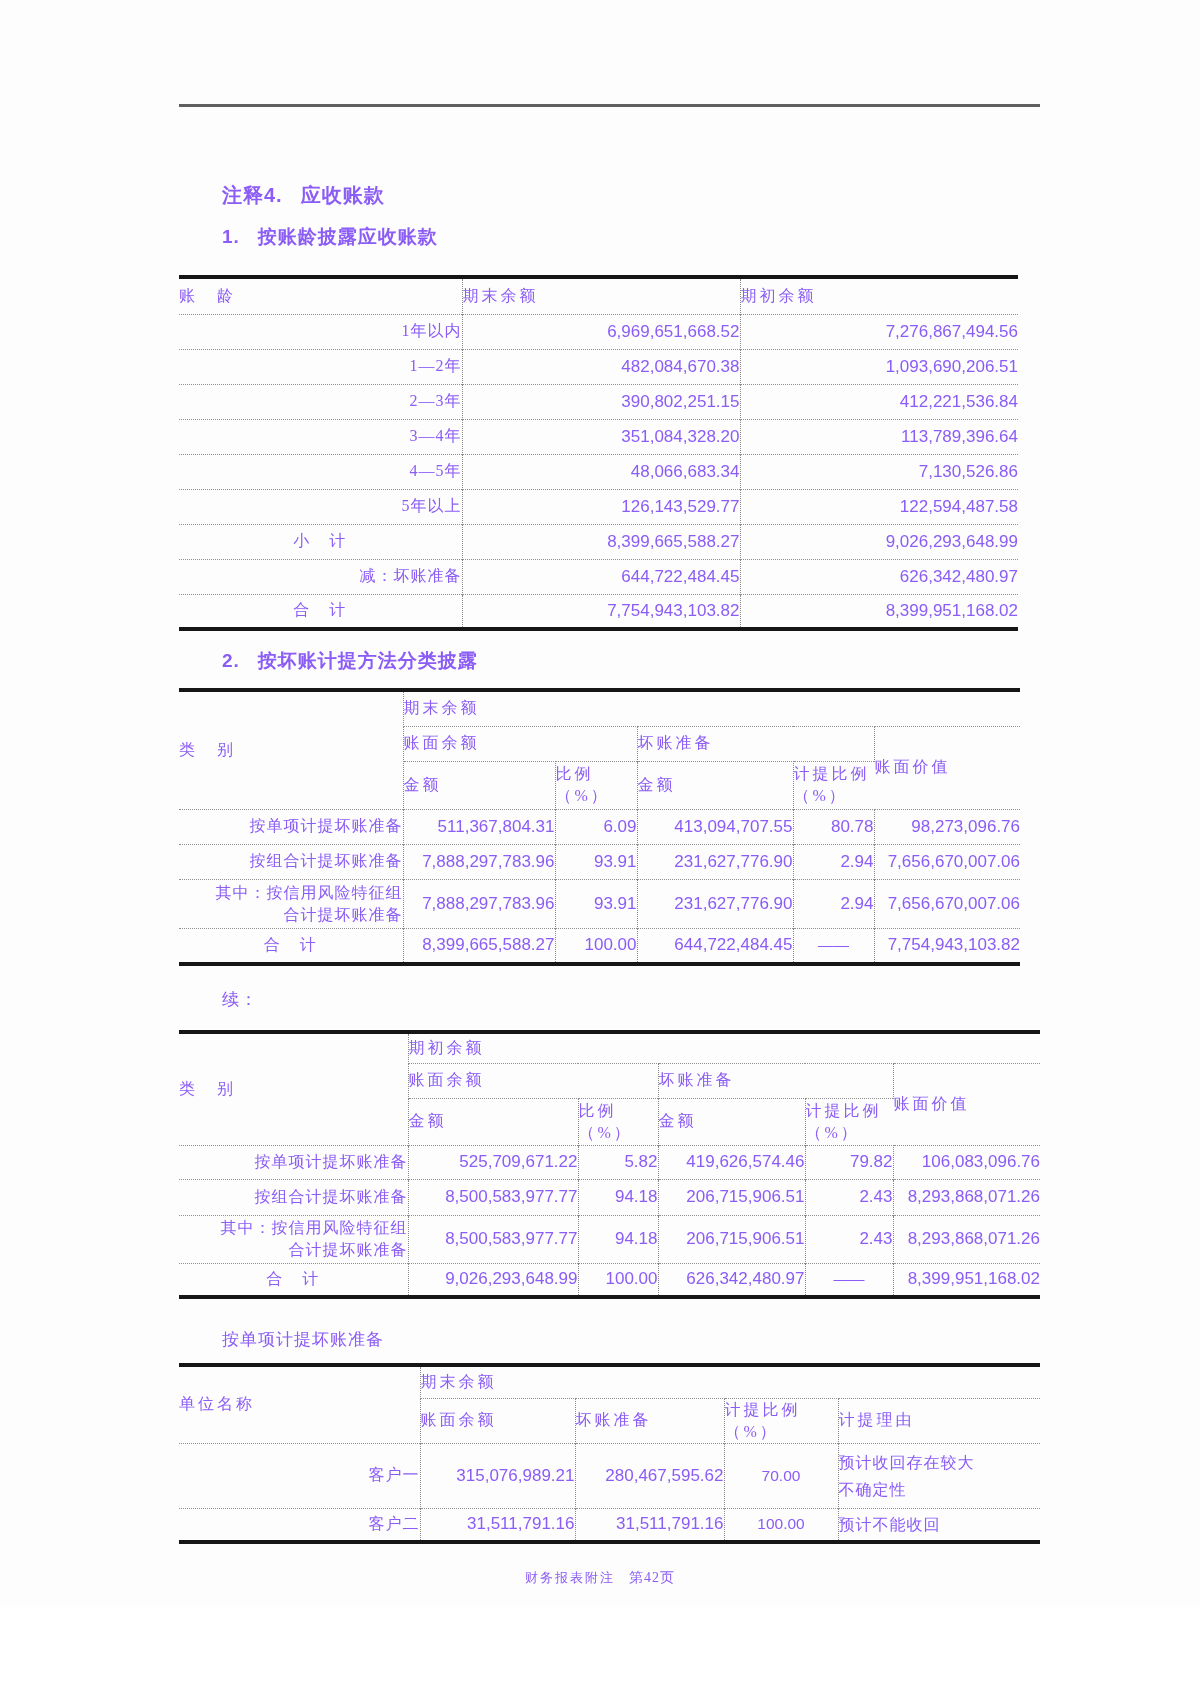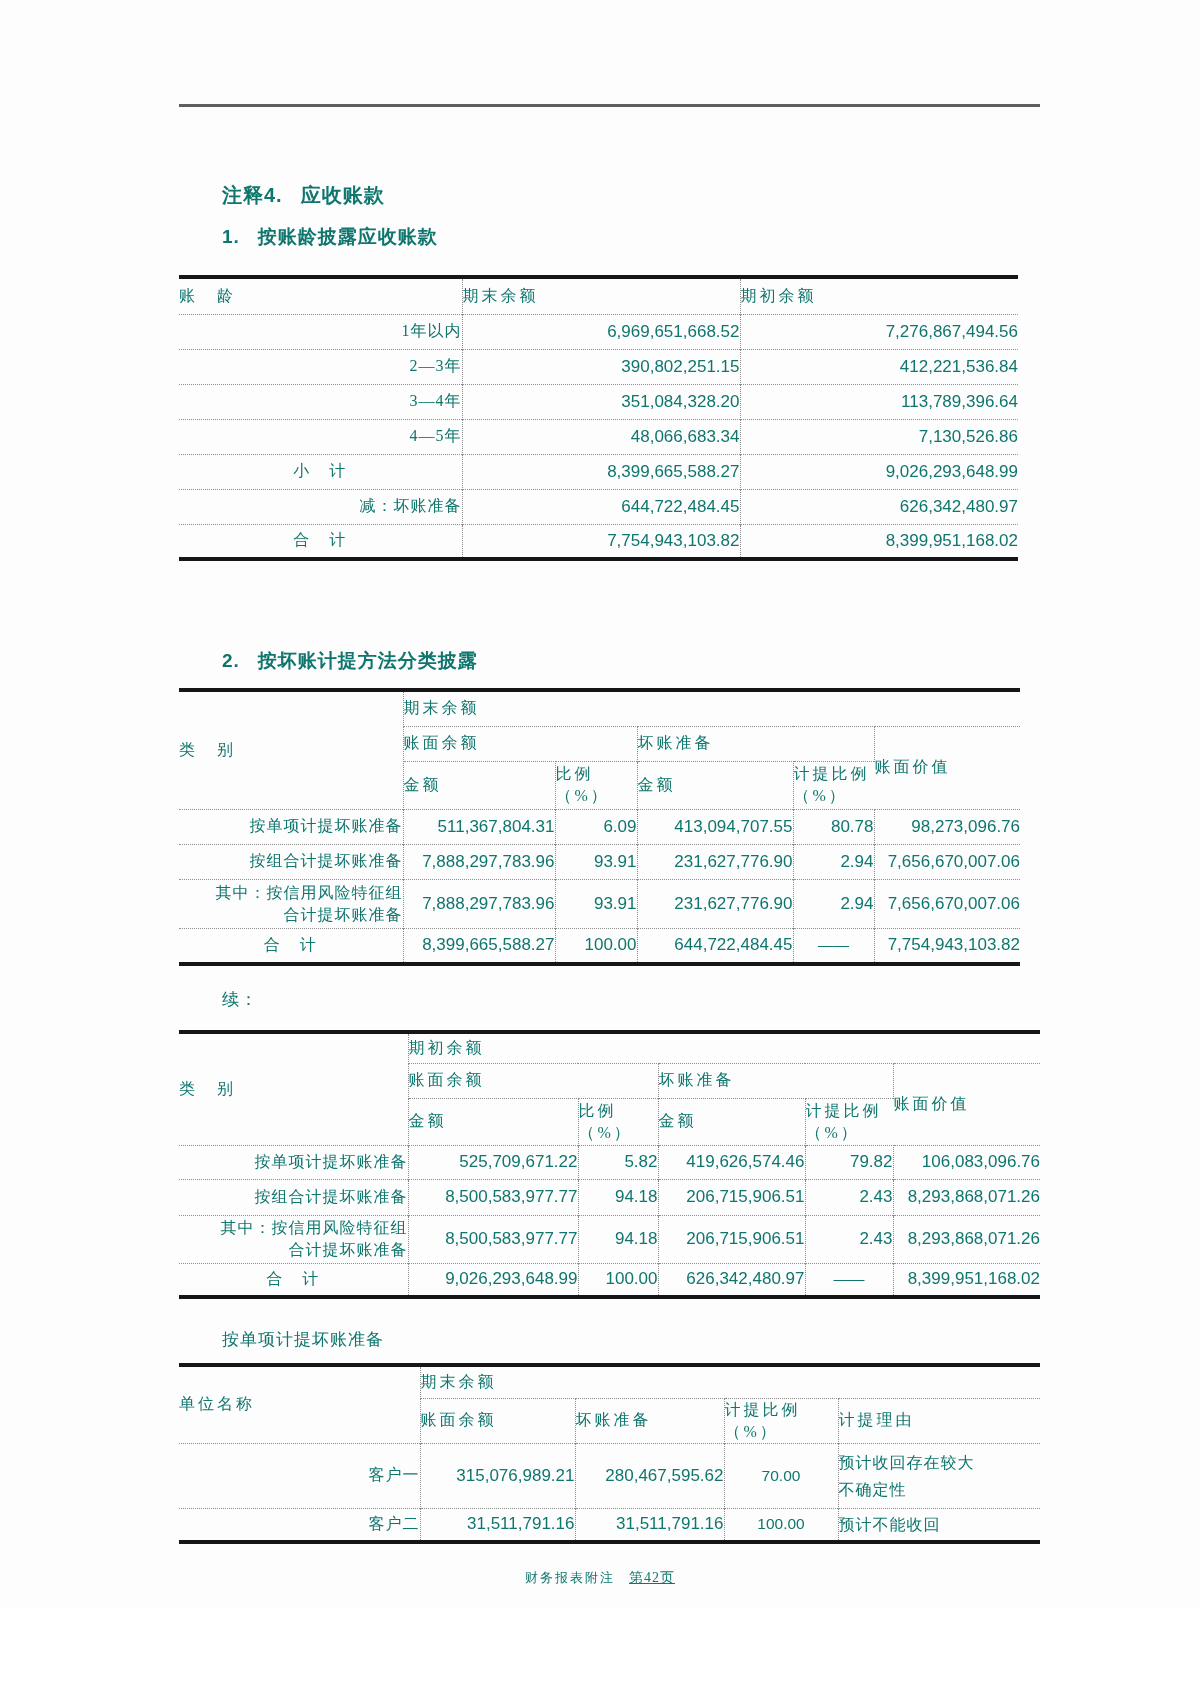--- a/index.html
+++ b/index.html
@@ -1,17 +1,17 @@
 <!DOCTYPE html>
 <html><head>
 <meta charset="utf-8">
 <style>
   html,body{margin:0;padding:0;background:#ffffff;}
   .page{position:relative;width:1200px;height:1607px;background:#fdfdfd;overflow:hidden;
-        font-family:"Liberation Serif","DejaVu Serif",serif;color:#0f766e;}
+        font-family:"Liberation Serif","DejaVu Serif",serif;color:#8b5cf6;}
   .pagerule{position:absolute;left:179px;top:104px;width:861px;height:3px;background:#5f5f5f;}
   .title{position:absolute;left:222px;font-weight:bold;font-family:"Liberation Sans","DejaVu Sans",sans-serif;
          letter-spacing:1px;white-space:nowrap;}
   .t-note{top:182px;font-size:20px;}
   .t-sec{font-size:19px;}
   .t-s1{top:224px;}
   .t-s2{top:648px;}
   .gap{display:inline-block;width:18px;}
   .plain{position:absolute;left:222px;font-size:17px;letter-spacing:1px;white-space:nowrap;}
   .p-cont{top:988px;}
@@ -41,21 +41,21 @@
   
   #t3{top:1030px;width:861px;}
   #t3 tr.h1{height:31px;} #t3 tr.h2{height:35px;} #t3 tr.h3{height:47px;}
   #t3 tr.d1{height:34px;} #t3 tr.d2{height:36px;} #t3 tr.d3{height:48px;} #t3 tr.d4{height:34px;}
   
   #t4{top:1363px;width:861px;}
   #t4 tr.h1{height:33px;} #t4 tr.h2{height:45px;}
   #t4 tr.d1{height:65px;} #t4 tr.d2{height:34px;}
   .footer{position:absolute;left:0;top:1568px;width:1200px;text-align:center;}
   .footer .f1{font-size:13px;letter-spacing:2px;}
-  .footer .f2{font-size:14px;margin-left:14px;letter-spacing:1px;text-decoration:underline;}
+  .footer .f2{font-size:14px;margin-left:14px;letter-spacing:1px;}
 </style>
 </head>
 <body>
 
 <div class="page">
 
   <div class="pagerule"></div>
 
   <div class="title t-note">
     <span>注释4.</span><span class="gap"></span><span>应收账款</span>
@@ -76,33 +76,43 @@
       <td class="hdr">账　龄</td>
       <td class="hdr">期末余额</td>
       <td class="hdr">期初余额</td>
     </tr>
     <tr>
       <td class="lbl">1年以内</td>
       <td class="num">6,969,651,668.52</td>
       <td class="num">7,276,867,494.56</td>
     </tr>
     <tr>
+      <td class="lbl">1—2年</td>
+      <td class="num">482,084,670.38</td>
+      <td class="num">1,093,690,206.51</td>
+    </tr>
+    <tr>
       <td class="lbl">2—3年</td>
       <td class="num">390,802,251.15</td>
       <td class="num">412,221,536.84</td>
     </tr>
     <tr>
       <td class="lbl">3—4年</td>
       <td class="num">351,084,328.20</td>
       <td class="num">113,789,396.64</td>
     </tr>
     <tr>
       <td class="lbl">4—5年</td>
       <td class="num">48,066,683.34</td>
       <td class="num">7,130,526.86</td>
+    </tr>
+    <tr>
+      <td class="lbl">5年以上</td>
+      <td class="num">126,143,529.77</td>
+      <td class="num">122,594,487.58</td>
     </tr>
     <tr>
       <td class="ctr">小　计</td>
       <td class="num">8,399,665,588.27</td>
       <td class="num">9,026,293,648.99</td>
     </tr>
     <tr>
       <td class="lbl">减：坏账准备</td>
       <td class="num">644,722,484.45</td>
       <td class="num">626,342,480.97</td>

